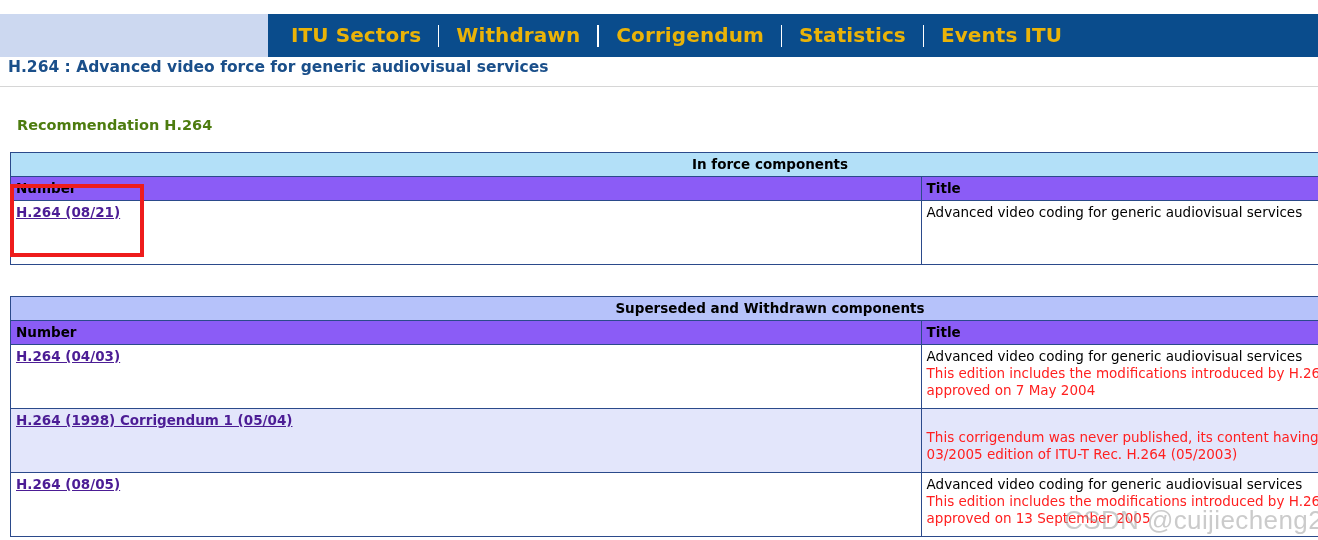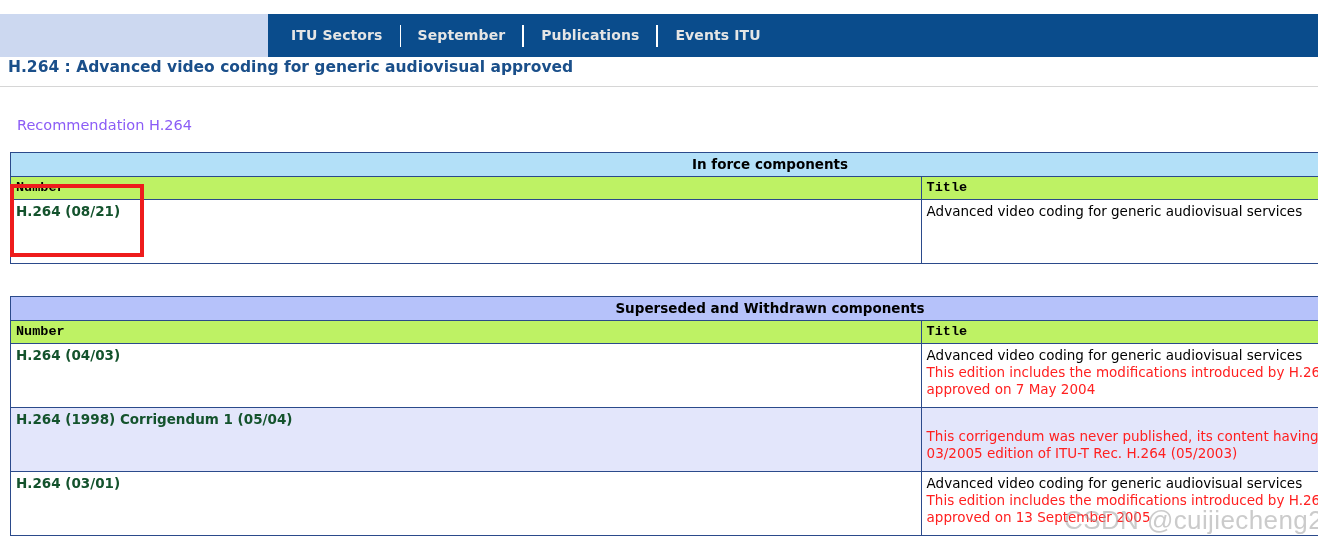--- a/index.html
+++ b/index.html
@@ -33,23 +33,23 @@
     background: #ccd8f0;
     flex: 0 0 268px;
   }
   .nav-list {
     display: flex;
     align-items: center;
     height: 100%;
     padding-left: 6px;
   }
   .nav-item {
-    color: #e5e5e5;
-    font-weight: bold;
-    font-size: 14px;
+    color: #eab308;
+    font-weight: bold;
+    font-size: 20px;
     letter-spacing: 0.1px;
     padding: 0 17px;
     line-height: 43px;
     white-space: nowrap;
     text-decoration: none;
     cursor: pointer;
   }
   .nav-sep {
     width: 1px;
     background: #ffffff;
@@ -75,22 +75,22 @@
     height: 1px;
     background: #d6d6d6;
   }
 
   
   .section-heading {
     position: absolute;
     left: 17px;
     top: 117px;
     font-size: 14.5px;
-    font-weight: normal;
-    color: #8b5cf6;
+    font-weight: bold;
+    color: #4d7c0f;
     white-space: nowrap;
   }
 
   
   .tbl {
     position: absolute;
     left: 10px;
     width: 1520px;
     border-collapse: collapse;
     table-layout: fixed;
@@ -113,34 +113,34 @@
     text-align: center;
     font-weight: bold;
     font-size: 13.5px;
     height: 22px;
     padding-top: 3px;
   }
   .group-head-blue td { background: #b3e0f8; }
   .group-head-violet td { background: #b6c2fa; }
 
   .col-head td {
-    background: #bef264;
+    background: #8b5cf6;
     font-weight: bold;
     height: 22px;
-    font-family: Liberation Mono, monospace;
   }
 
   .row-white td { background: #ffffff; }
   .row-alt td   { background: #e3e6fb; }
 
   .data-row td { height: 64px; }
 
   a.doc-link {
-    color: #14532d;
-    font-weight: bold;
+    color: #4c1d95;
+    font-weight: bold;
+    text-decoration: underline;
     cursor: pointer;
     font-size: 13.5px;
   }
   .title-main {
     color: #000000;
     display: block;
     line-height: 1.25;
   }
   .title-note {
     color: #ff2020;
@@ -176,31 +176,32 @@
   }
 </style>
 </head>
 <body>
 
 <div class="topbar">
   <div class="topbar-left-panel"></div>
   <nav class="nav-list">
     <a class="nav-item">ITU Sectors</a>
     <span class="nav-sep"></span>
-    <a class="nav-item">September</a>
-    <span class="nav-sep"></span>
-    <span class="nav-sep"></span>
-    <a class="nav-item">Publications</a>
-    <span class="nav-sep"></span>
+    <a class="nav-item">Withdrawn</a>
+    <span class="nav-sep"></span>
+    <span class="nav-sep"></span>
+    <a class="nav-item">Corrigendum</a>
+    <span class="nav-sep"></span>
+    <a class="nav-item">Statistics</a>
     <span class="nav-sep"></span>
     <a class="nav-item">Events ITU</a>
   </nav>
 </div>
 
-<div class="page-title">H.264 : Advanced video coding for generic audiovisual approved</div>
+<div class="page-title">H.264 : Advanced video force for generic audiovisual services</div>
 <div class="title-rule"></div>
 
 <div class="section-heading">Recommendation H.264</div>
 
 <table class="tbl tbl-inforce">
   <colgroup>
       <col class="col-number">
       <col class="col-title">
     </colgroup>
   <tbody>
@@ -251,21 +252,21 @@
         <a class="doc-link">H.264 (1998) Corrigendum 1 (05/04)</a>
       </td>
       <td>
         <span class="spacer-line"></span>
         <span class="title-note">This corrigendum was never published, its content having been integrated in the 03/2005 edition of ITU-T Rec. H.264 (05/2003)</span>
       </td>
     </tr>
 
     <tr class="data-row row-white">
       <td>
-        <a class="doc-link">H.264 (03/01)</a>
+        <a class="doc-link">H.264 (08/05)</a>
       </td>
       <td>
         <span class="title-main">Advanced video coding for generic audiovisual services</span>
         <span class="title-note">This edition includes the modifications introduced by H.264 (2005) Amendment 1, approved on 13 September 2005</span>
       </td>
     </tr>
   </tbody>
 </table>
 
 <div class="annotation-box"></div>

